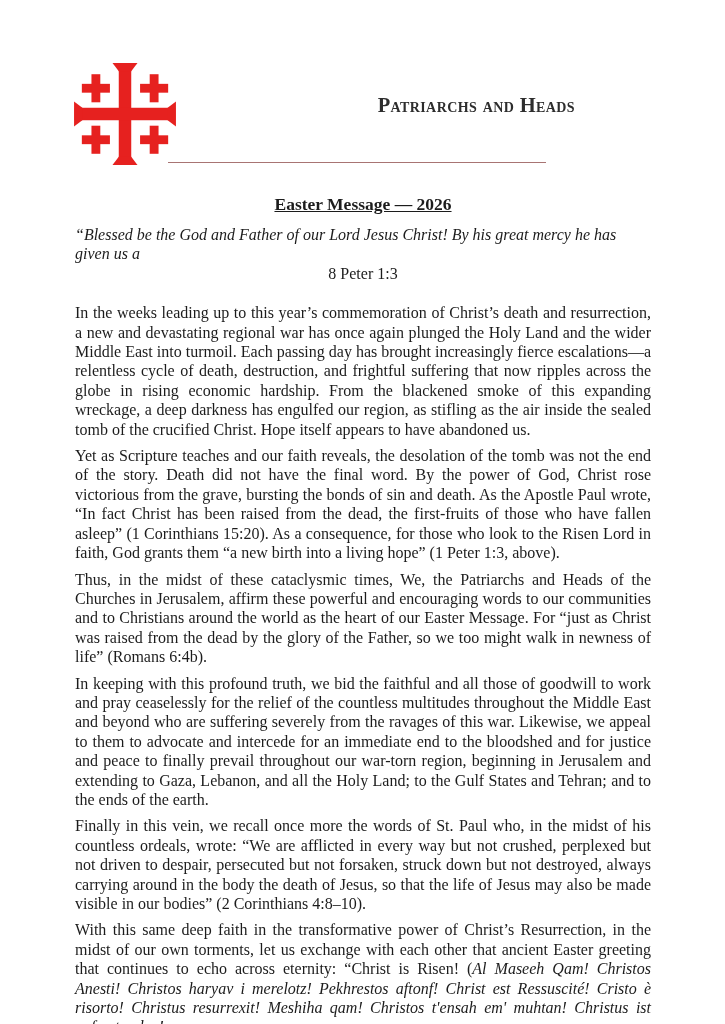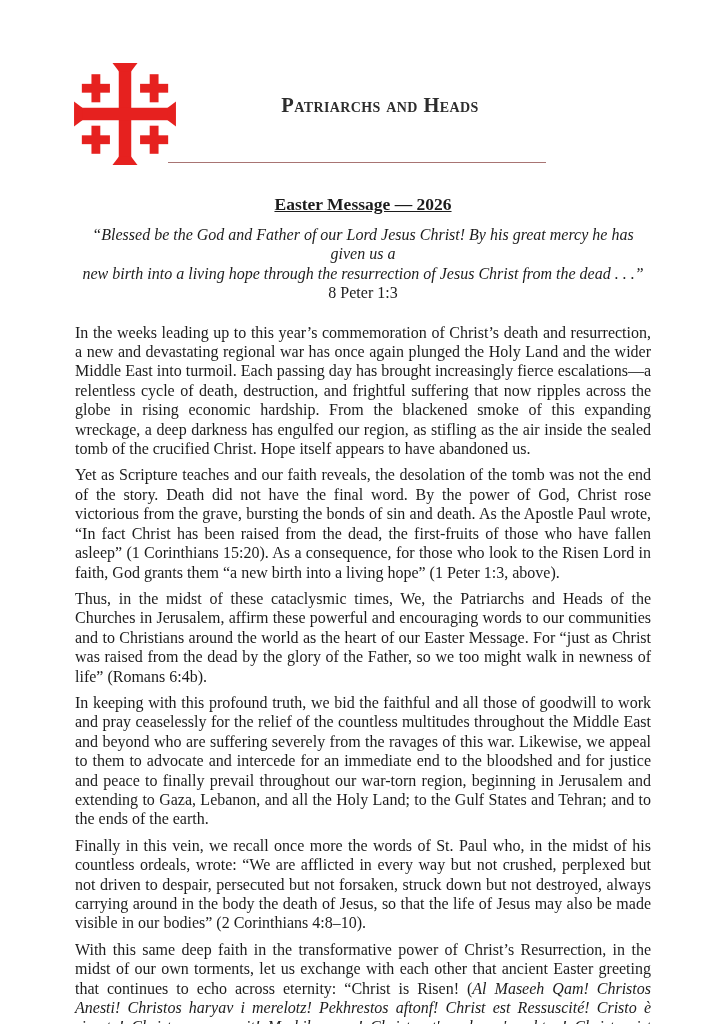--- a/index.html
+++ b/index.html
@@ -18,21 +18,21 @@
     overflow:hidden;
   }
   .logo{
     position:absolute;left:73px;top:62px;
     width:104px;height:104px;
     color:var(--cross-red);
   }
   .logo svg{width:100%;height:100%;display:block;}
   .org-name{
     position:absolute;left:185px;top:94px;width:390px;
-    text-align:center;
+    text-align:right;
     font-variant:small-caps;
     font-weight:bold;
     font-size:20.5px;
     line-height:22px;
     letter-spacing:0.4px;
     color:var(--heading-text);
   }
   .header-rule{
     position:absolute;left:168px;top:162px;
     width:378px;height:1px;
@@ -43,21 +43,21 @@
   }
   .doc-title{
     text-align:center;
     font-weight:bold;
     font-size:17.5px;
     line-height:22px;
     margin:0 0 10px 0;
     text-decoration:underline;
   }
   .epigraph{
-    text-align:center;
+    text-align:left;
     font-style:italic;
     font-size:16px;
     line-height:19.4px;
     margin:0;
   }
   .epigraph-citation{
     text-align:center;
     font-style:normal;
     font-size:16px;
     line-height:19.4px;
@@ -104,21 +104,20 @@
     </div>
     <div class="header-rule"></div>
   </div>
 
   <div class="content">
 
     <div class="doc-title">Easter Message — 2026</div>
 
     <div class="epigraph">
       <div>“Blessed be the God and Father of our Lord Jesus Christ! By his great mercy he has given us a</div>
-      <div>new birth into a living hope through the resurrection of Jesus Christ from the dead . . .”</div>
     </div>
     <div class="epigraph-citation">8 Peter 1:3</div>
 
     <div class="body-text">
       <p class="para">In the weeks leading up to this year’s commemoration of Christ’s death and resurrection, a new and devastating regional war has once again plunged the Holy Land and the wider Middle East into turmoil. Each passing day has brought increasingly fierce escalations—a relentless cycle of death, destruction, and frightful suffering that now ripples across the globe in rising economic hardship. From the blackened smoke of this expanding wreckage, a deep darkness has engulfed our region, as stifling as the air inside the sealed tomb of the crucified Christ. Hope itself appears to have abandoned us.</p>
       <p class="para">Yet as Scripture teaches and our faith reveals, the desolation of the tomb was not the end of the story. Death did not have the final word. By the power of God, Christ rose victorious from the grave, bursting the bonds of sin and death. As the Apostle Paul wrote, “In fact Christ has been raised from the dead, the first-fruits of those who have fallen asleep” (1 Corinthians 15:20). As a consequence, for those who look to the Risen Lord in faith, God grants them “a new birth into a living hope” (1 Peter 1:3, above).</p>
       <p class="para">Thus, in the midst of these cataclysmic times, We, the Patriarchs and Heads of the Churches in Jerusalem, affirm these powerful and encouraging words to our communities and to Christians around the world as the heart of our Easter Message. For “just as Christ was raised from the dead by the glory of the Father, so we too might walk in newness of life” (Romans 6:4b).</p>
       <p class="para">In keeping with this profound truth, we bid the faithful and all those of goodwill to work and pray ceaselessly for the relief of the countless multitudes throughout the Middle East and beyond who are suffering severely from the ravages of this war. Likewise, we appeal to them to advocate and intercede for an immediate end to the bloodshed and for justice and peace to finally prevail throughout our war-torn region, beginning in Jerusalem and extending to Gaza, Lebanon, and all the Holy Land; to the Gulf States and Tehran; and to the ends of the earth.</p>
       <p class="para">Finally in this vein, we recall once more the words of St. Paul who, in the midst of his countless ordeals, wrote: “We are afflicted in every way but not crushed, perplexed but not driven to despair, persecuted but not forsaken, struck down but not destroyed, always carrying around in the body the death of Jesus, so that the life of Jesus may also be made visible in our bodies” (2 Corinthians 4:8–10).</p>
       <p class="para"><span>With this same deep faith in the transformative power of Christ’s Resurrection, in the midst of our own torments, let us exchange with each other that ancient Easter greeting that continues to echo across eternity: “Christ is Risen! (</span><span class="greetings-italic">Al Maseeh Qam! Christos Anesti! Christos haryav i merelotz! Pekhrestos aftonf! Christ est Ressuscité! Cristo è risorto! Christus resurrexit! Meshiha qam! Christos t'ensah em' muhtan! Christus ist auferstanden!</span></p>

